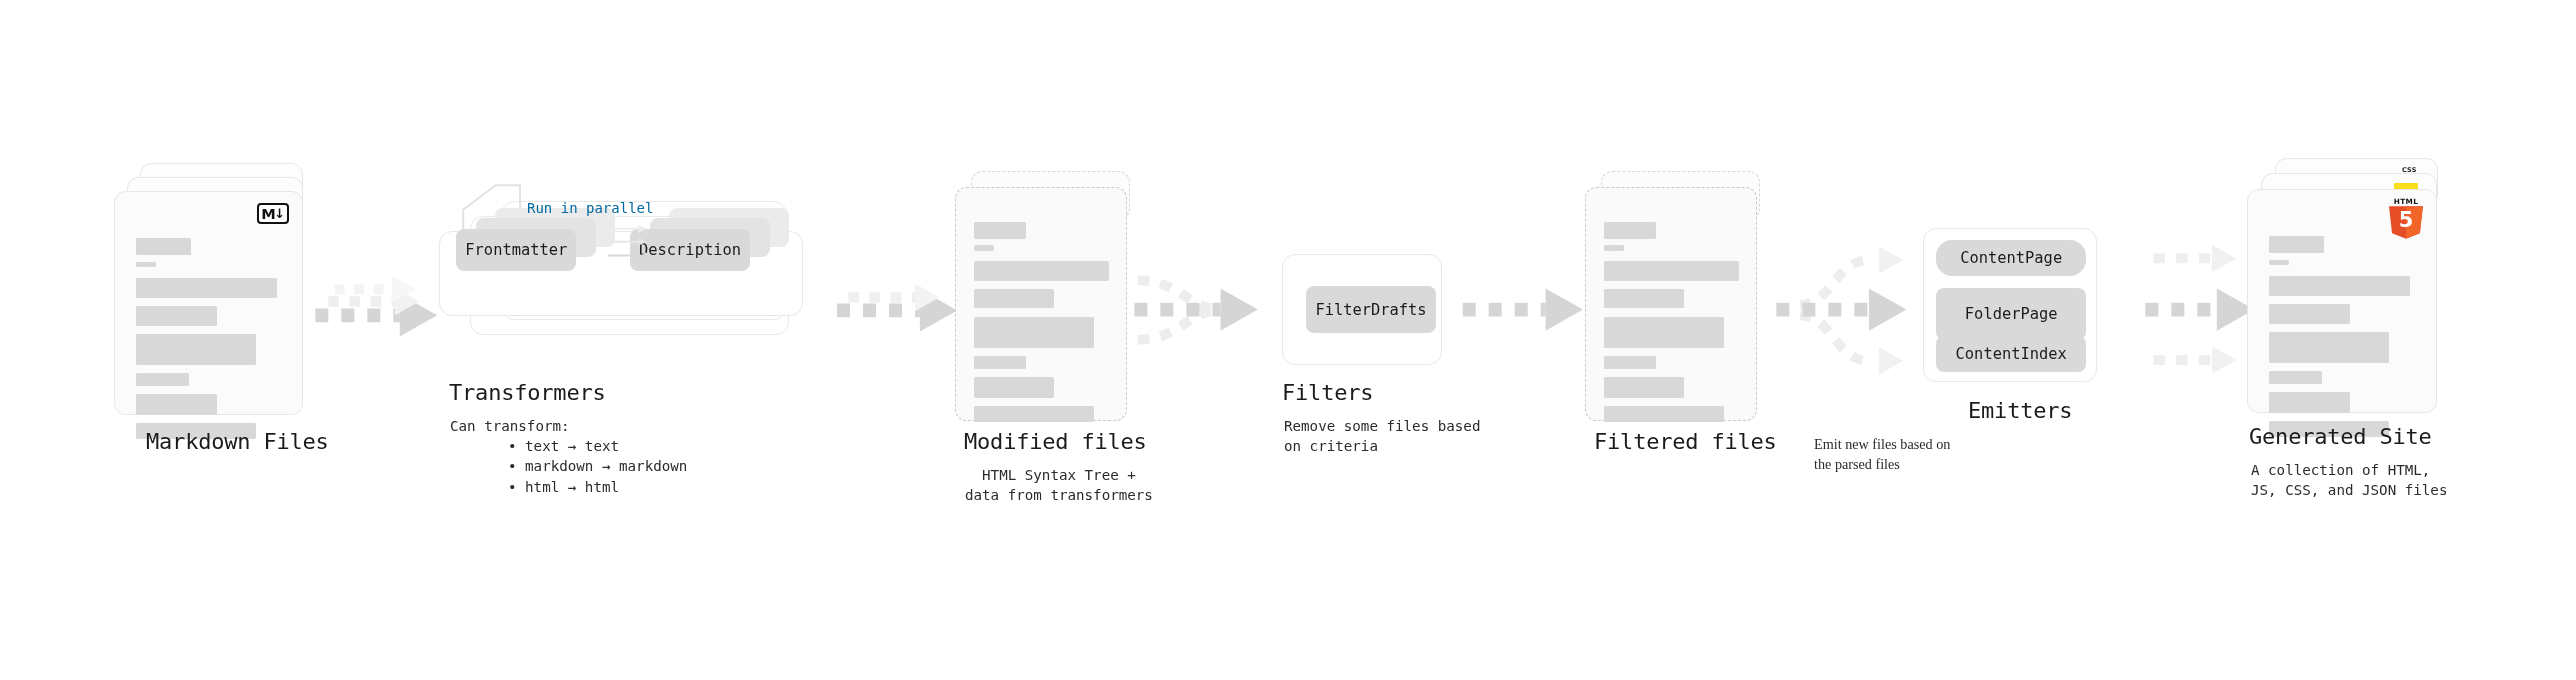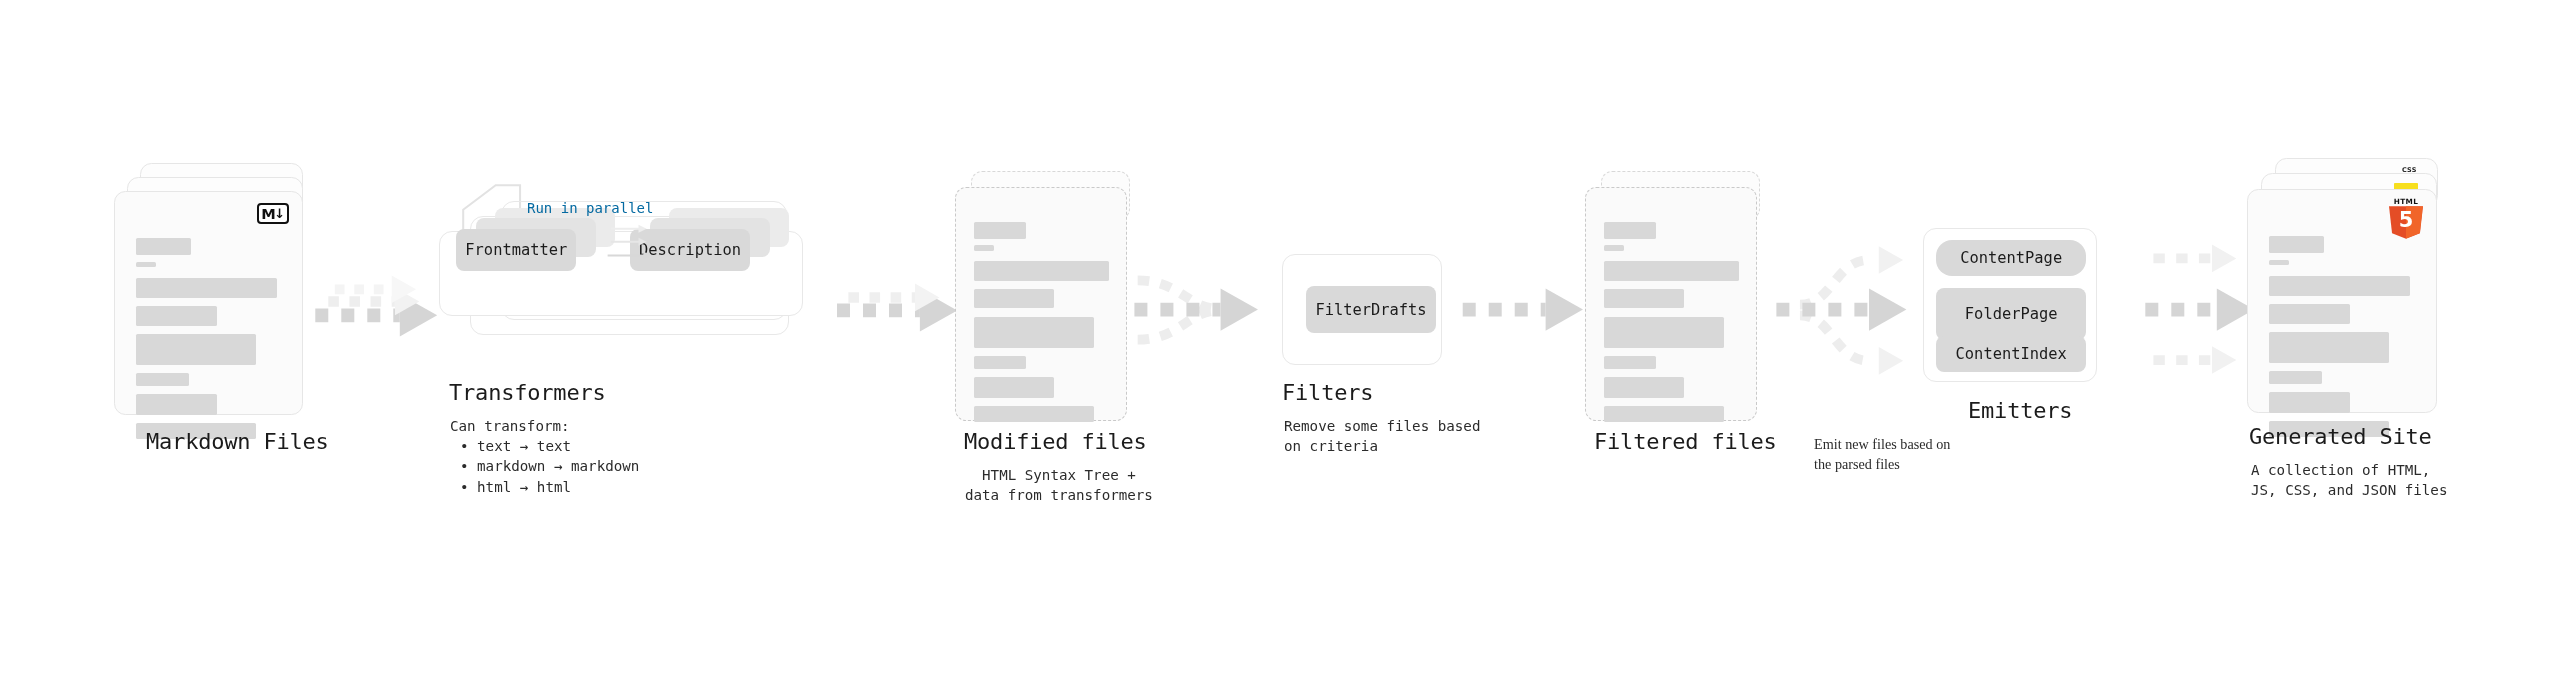--- a/index.html
+++ b/index.html
@@ -89,21 +89,21 @@
   }
   .sub{
     position:absolute;white-space:pre;
     font-size:14.2px;line-height:20.3px;color:#2b2b2b;
   }
   .note{
     position:absolute;white-space:nowrap;
     font-size:14px;color:#0369a1;
   }
   .bullets{position:absolute;font-size:14.2px;line-height:20.3px;color:#2b2b2b;}
-  .bullets div{white-space:pre;}
+  .bullets div{white-space:pre;margin-left:48px;}
 
   
   svg.arrows{position:absolute;left:0;top:0;width:2576px;height:681px;overflow:visible;pointer-events:none;}
 
   
   .inarrow{position:absolute;}
 </style>
 </head>
 <body>
 

